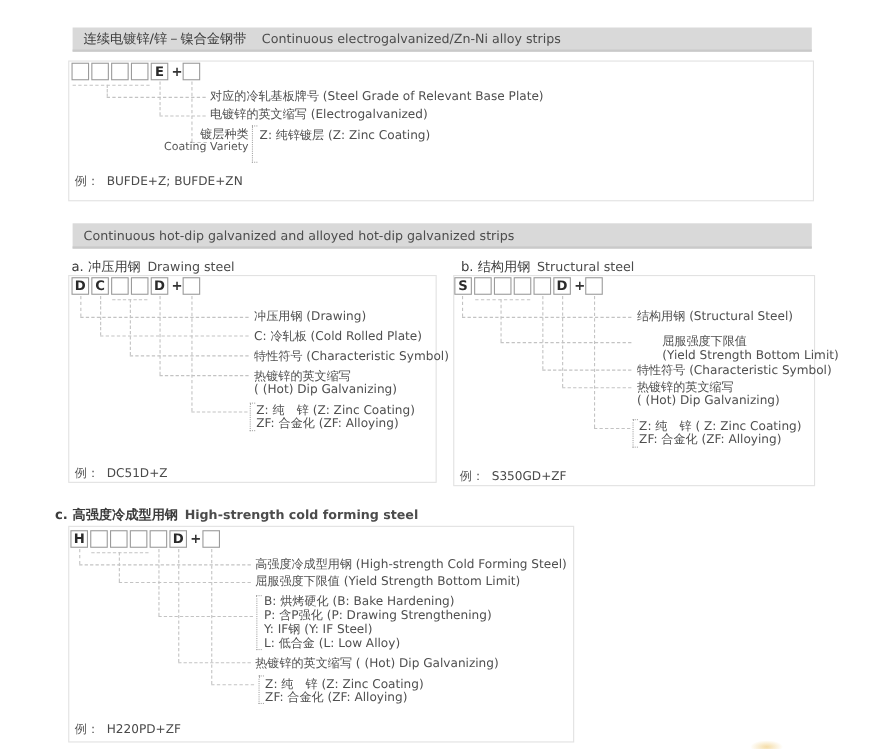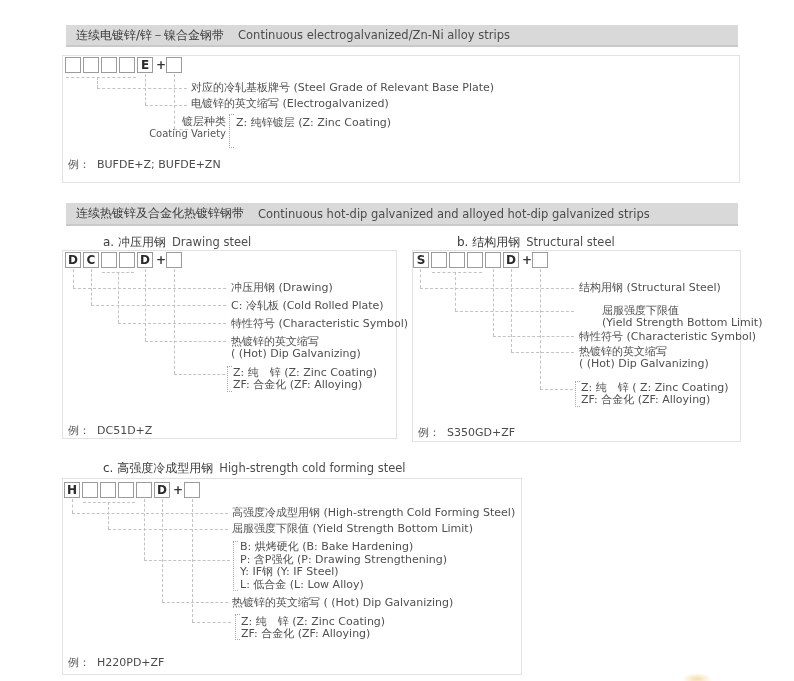--- a/index.html
+++ b/index.html
@@ -16,21 +16,21 @@
   .plus{position:absolute;font-size:12px;font-weight:700;color:#333;}
   .vl{position:absolute;width:0;border-left:1px dashed #c3c3c3;}
   .hl{position:absolute;height:0;border-top:1px dashed #c3c3c3;}
   .dbr{position:absolute;width:4px;border-left:1px dotted #a8a8a8;border-top:1px dotted #a8a8a8;
        border-bottom:1px dotted #a8a8a8;}
   .ann{position:absolute;font-size:11px;color:#4f4f4f;line-height:13px;white-space:nowrap;}
   .ann div{line-height:12px;}
   .ann.quad div{line-height:12.5px;}
   .coatlabel{position:absolute;text-align:right;font-size:11px;color:#4f4f4f;line-height:12px;white-space:nowrap;}
   .coatlabel .en{font-size:10px;color:#565656;}
-  .sub{position:absolute;font-size:12px;color:#3b3b3b;white-space:nowrap;margin-left:38px;}
+  .sub{position:absolute;font-size:12px;color:#3b3b3b;white-space:nowrap;}
   .sub .en{font-size:11.5px;color:#4c4c4c;margin-left:6px;}
   .ex{position:absolute;font-size:11px;color:#4a4a4a;white-space:nowrap;}
   .ex .pfx{margin-right:7px;color:#555;}
   .artifact{position:absolute;background:radial-gradient(ellipse,rgba(240,206,130,.7),rgba(240,206,130,0) 70%);}
 </style>
 </head>
 <body>
 
 <div class="page">
 
@@ -65,21 +65,20 @@
     <div class="en">Coating Variety</div>
   </div>
   <div class="dbr" style="left:229px;top:114px;height:32px;"></div>
   <div class="ann" style="left:236px;top:116px;">Z: 纯锌镀层 (Z: Zinc Coating)</div>
 
   <div class="ex" style="left:68px;top:157px;">
     <span class="pfx">例：</span><span>BUFDE+Z; BUFDE+ZN</span>
   </div>
 
   <div class="bar" style="left:66px;top:203px;width:672px;height:23px;">
-    <span class="zh">连续热镀锌及合金化热镀锌钢带</span>
     <span class="en">Continuous hot-dip galvanized and alloyed hot-dip galvanized strips</span>
   </div>
 
   <div class="sub" style="left:65px;top:234px;">
     <span>a. 冲压用钢</span><span class="en">Drawing steel</span>
   </div>
   <div class="panel" style="left:62px;top:250px;width:333px;height:187px;"></div>
 
   <div class="cbox" style="left:65px;top:252px;">D</div>
   <div class="cbox" style="left:83px;top:252px;">C</div>
@@ -157,21 +156,21 @@
   </div>
   <div class="ann" style="left:581px;top:382px;">
     <div>Z: 纯　锌 ( Z: Zinc Coating)</div>
     <div>ZF: 合金化 (ZF: Alloying)</div>
   </div>
 
   <div class="ex" style="left:418px;top:425px;">
     <span class="pfx">例：</span><span>S350GD+ZF</span>
   </div>
 
-  <div class="sub" style="left:65px;top:460px;">
+  <div class="sub" style="left:50px;top:460px;font-weight:bold;">
     <span>c. 高强度冷成型用钢</span><span class="en">High-strength cold forming steel</span>
   </div>
   <div class="panel" style="left:62px;top:478px;width:458px;height:195px;"></div>
 
   <div class="cbox" style="left:64px;top:482px;">H</div>
   <div class="cbox" style="left:82px;top:482px;"></div>
   <div class="cbox" style="left:100px;top:482px;"></div>
   <div class="cbox" style="left:118px;top:482px;"></div>
   <div class="cbox" style="left:136px;top:482px;"></div>
   <div class="cbox" style="left:154px;top:482px;">D</div>

